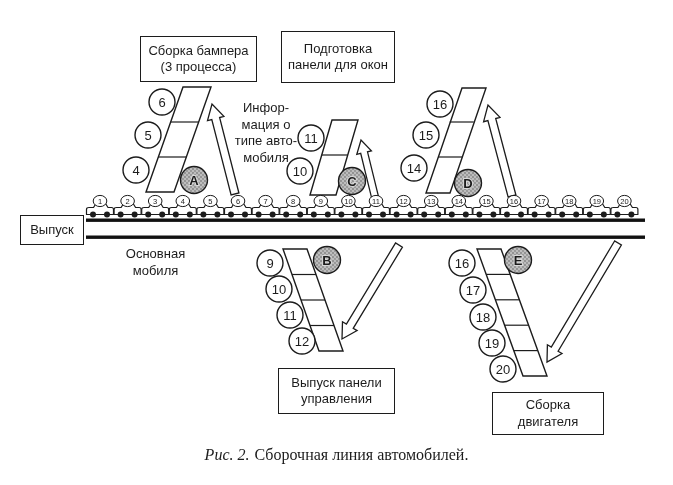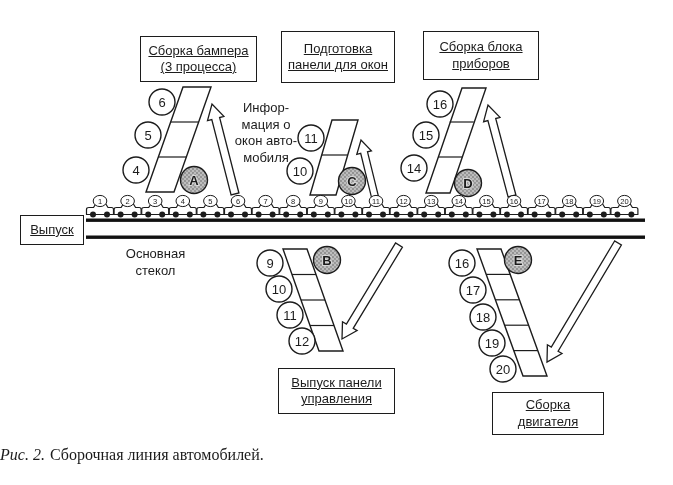--- a/index.html
+++ b/index.html
@@ -1,24 +1,24 @@
 <!DOCTYPE html>
 <html><head>
 <meta charset="utf-8">
 <style>
   html,body{margin:0;padding:0;background:#fff;}
   #page{position:relative;width:673px;height:485px;background:#ffffff;
         font-family:"Liberation Sans",sans-serif;color:#1c1c1c;overflow:hidden;}
   #shapes{position:absolute;left:0;top:0;z-index:1;}
   .label-box{position:absolute;z-index:2;background:#ffffff;border:1.6px solid #1c1c1c;
              display:flex;align-items:center;justify-content:center;text-align:center;
-             font-size:13px;line-height:1.25;white-space:pre-line;text-decoration:underline;}
+             font-size:13px;line-height:1.25;white-space:pre-line;}
   .free-label{position:absolute;z-index:2;text-align:center;font-size:13px;
               line-height:1.28;white-space:pre-line;}
-  #caption{position:absolute;z-index:2;left:0;top:446px;width:673px;
+  #caption{position:absolute;z-index:2;left:0;top:446px;width:673px;text-align:center;
            font-family:"Liberation Serif",serif;font-size:16px;}
   #caption .cap-prefix{font-style:italic;margin-right:5px;}
   svg text{font-family:"Liberation Sans",sans-serif;fill:#1c1c1c;}
   .step-num{font-size:13px;text-anchor:middle;}
   .car-num{font-size:7.5px;text-anchor:middle;}
   .station-letter{font-size:13px;font-weight:bold;text-anchor:middle;
                   paint-order:stroke;stroke:#d9d9d9;stroke-width:2px;}
   .band{fill:#ffffff;stroke:#1c1c1c;stroke-width:1.4;}
   .divider{stroke:#1c1c1c;stroke-width:1.2;}
   .step-circle{fill:#ffffff;stroke:#1c1c1c;stroke-width:1.4;}
@@ -268,33 +268,31 @@
           <ellipse class="badge" cx="0" cy="-7" rx="6.8" ry="5.6"></ellipse>
           <text class="car-num" x="0" y="-4.2">20</text>
         </g>
   </g>
 </svg>
 
 <div class="label-box" style="left:140px;top:36px;width:115px;height:44px;">Сборка бампера
 (3 процесса)</div>
 <div class="label-box" style="left:281px;top:31px;width:112px;height:50px;">Подготовка
 панели для окон</div>
-<div class="label-box" style="left:423px;top:31px;width:114px;height:47px;">Сборка блока
-приборов</div>
 <div class="label-box" style="left:278px;top:368px;width:115px;height:44px;">Выпуск панели
 управления</div>
 <div class="label-box" style="left:20px;top:215px;width:62px;height:28px;border-width:1.8px;">Выпуск</div>
 
 <div class="label-box" style="left:492px;top:392px;width:110px;height:41px;">Сборка
 двигателя</div>
 
 <div class="free-label" style="left:98px;top:246px;width:115px;">Основная
-стекол</div>
+мобиля</div>
 <div class="free-label" style="left:213px;top:100px;width:106px;">Инфор-
 мация о
-окон авто-
+типе авто-
 мобиля</div>
 
 <div id="caption">
   <span class="cap-prefix">Рис. 2.</span><span>Сборочная линия автомобилей.</span>
 </div>
 
 </div>
 
 </body></html>

